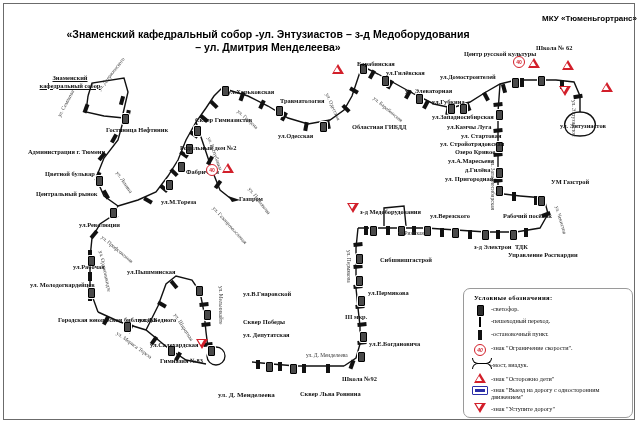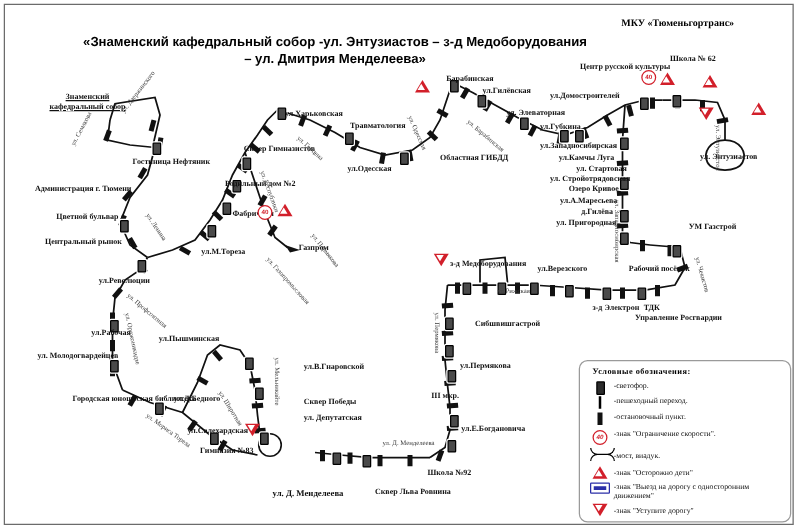--- a/index.html
+++ b/index.html
@@ -17,21 +17,21 @@
     font-family:"Liberation Sans", sans-serif;font-weight:bold;font-size:15px;
     letter-spacing:.2px;
   }
   .subtitle{
     position:absolute;left:28px;top:28px;width:480px;text-align:center;
     font-family:"Liberation Sans", sans-serif;font-weight:bold;font-size:10.5px;
     line-height:13px;
   }
   .org{
     position:absolute;left:497px;top:14px;width:140px;
-    font-family:Liberation Serif, serif;font-weight:bold;font-size:8px;
+    font-family:Liberation Sans, sans-serif;font-weight:bold;font-size:8px;text-align:right;
   }
 
   
   #map{position:absolute;left:0;top:0;width:640px;height:425px;}
   #map svg{position:absolute;left:0;top:0;}
 
   
   .lbl{
     position:absolute;font-family:"Liberation Serif", serif;font-size:6.4px;
     font-weight:bold;color:#111;white-space:nowrap;line-height:7.6px;

